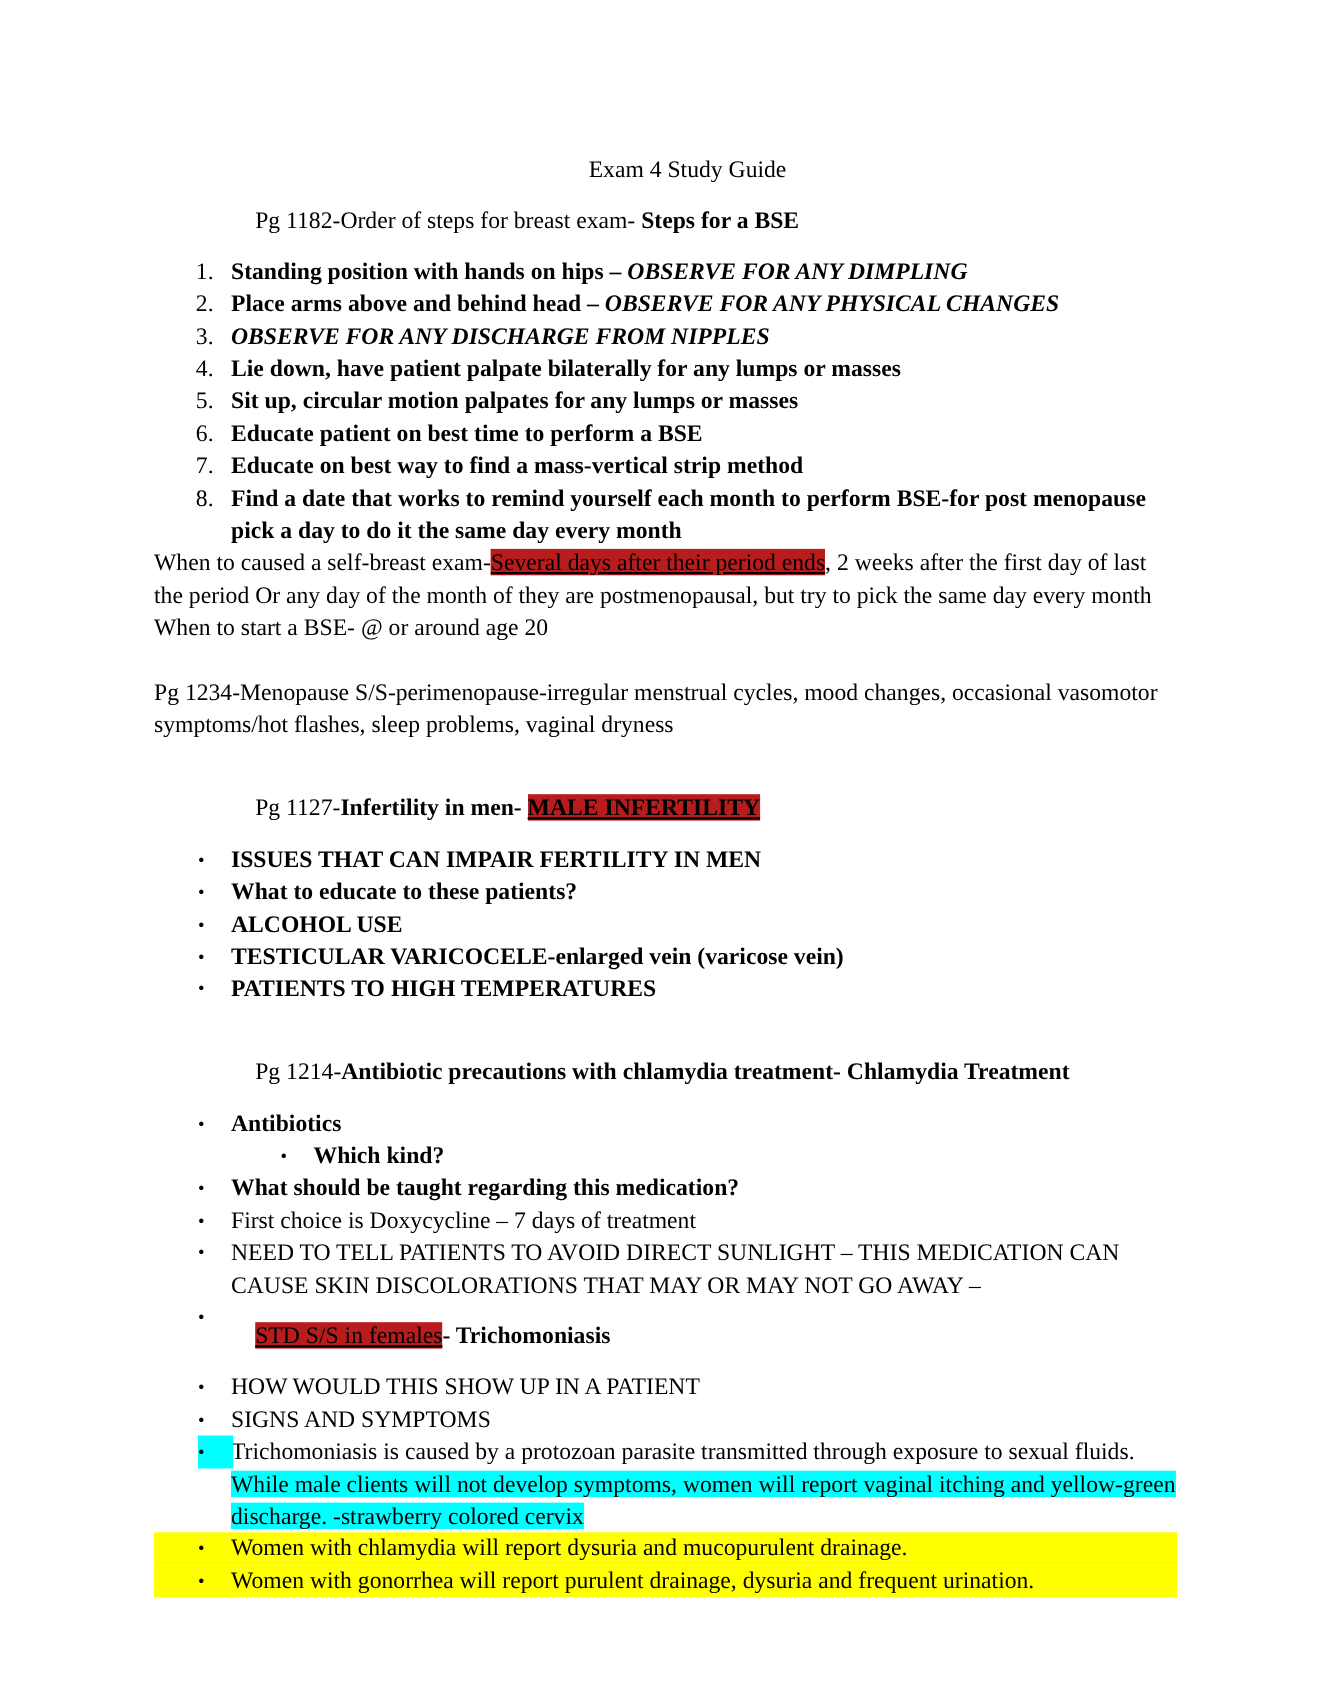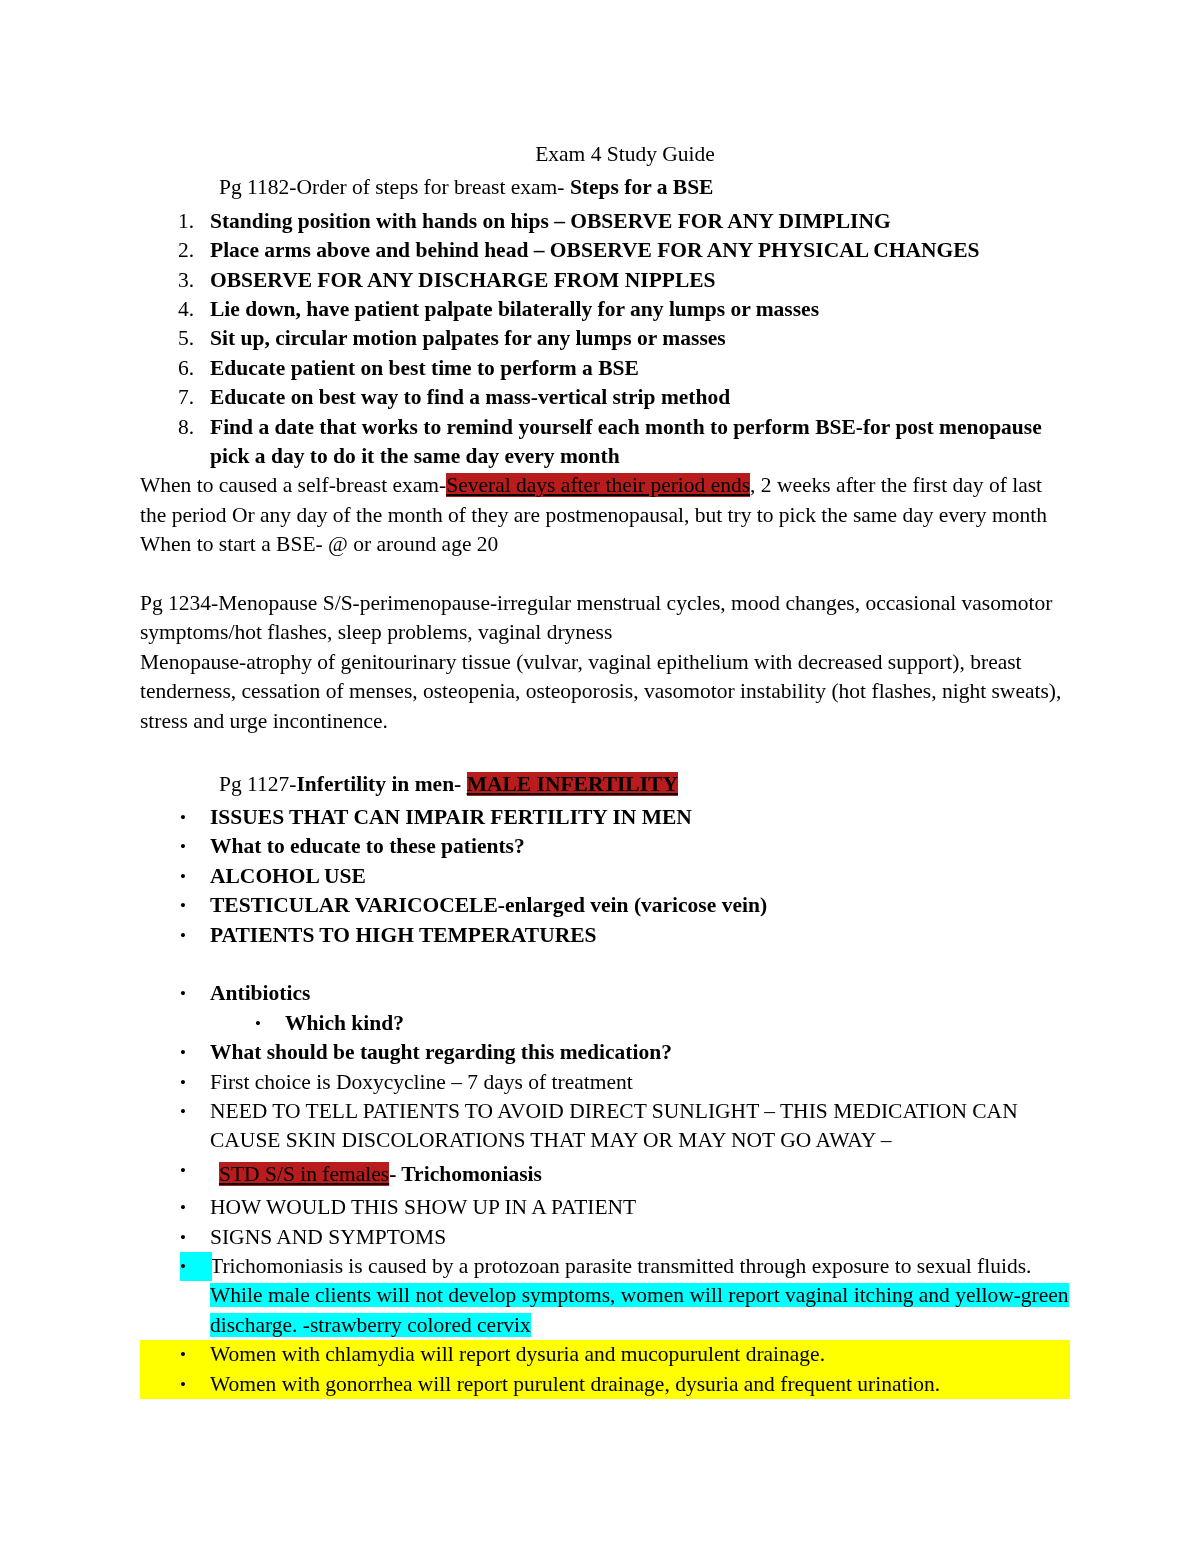--- a/index.html
+++ b/index.html
@@ -33,21 +33,21 @@
   .title {
     text-align: center;
     margin: 0;
     padding-left: 40px;
   }
   .para {
     margin: 0;
     text-indent: 0;
   }
   .indent-head {
-    margin: 4px;
+    margin: 17px;
     padding-left: 75px;
   }
   .blank-line {
     margin: 0;
     height: 29.4px;
   }
 
   
   ol.num-list, ul.bullet-list, ul.sub-bullet-list {
     margin: 0;
@@ -80,21 +80,21 @@
   }
   ul.sub-bullet-list {
     padding-left: 75px;
   }
 
   
   .li-body { display: block; }
 
   
   .b  { font-weight: bold; }
-  .bi { font-weight: bold; }
+  .bi { font-weight: bold; font-style: italic; }
 
   
   .hl-yellow {
     background-color: #b91c1c;
     box-decoration-break: clone;
     text-decoration: underline;
     -webkit-box-decoration-break: clone;
   }
   .hl-cyan {
     background-color: #00ffff;
@@ -150,21 +150,20 @@
       </li>
     </ol>
 
     <p class="para"><span>When to caused a self-breast exam-</span><span class="hl-yellow">Several days after their period ends</span><span>, 2 weeks after the first day of last the period Or any day of the month of they are postmenopausal, but try to pick the same day every month</span></p>
 
     <p class="para">When to start a BSE- @ or around age 20</p>
 
     <div class="blank-line"></div>
 
     <p class="para">Pg 1234-Menopause S/S-perimenopause-irregular menstrual cycles, mood changes, occasional vasomotor symptoms/hot flashes, sleep problems, vaginal dryness</p>
-    <p class="para">Menopause-atrophy of genitourinary tissue (vulvar, vaginal epithelium with decreased support), breast tenderness, cessation of menses, osteopenia, osteoporosis, vasomotor instability (hot flashes, night sweats), stress and urge incontinence.</p>
 
     <div class="blank-line"></div>
 
     <p class="indent-head"><span>Pg 1127-</span><span class="b">Infertility in men- </span><span class="b hl-yellow">MALE INFERTILITY</span></p>
 
     <ul class="bullet-list">
       <li>
         <span class="marker">•</span>
         <span class="li-body b">ISSUES THAT CAN IMPAIR FERTILITY IN MEN</span>
       </li>
@@ -181,20 +180,21 @@
         <span class="li-body b">TESTICULAR VARICOCELE-enlarged vein (varicose vein)</span>
       </li>
       <li>
         <span class="marker">•</span>
         <span class="li-body b">PATIENTS TO HIGH TEMPERATURES</span>
       </li>
     </ul>
 
     <div class="blank-line"></div>
 
+    <p class="indent-head"><span>Pg 1214-</span><span class="b">Antibiotic precautions with chlamydia treatment- Chlamydia Treatment</span></p>
 
     <ul class="bullet-list">
       <li>
         <span class="marker">•</span>
         <span class="li-body b">Antibiotics</span>
       </li>
     </ul>
     <ul class="sub-bullet-list">
       <li>
         <span class="marker">•</span>

